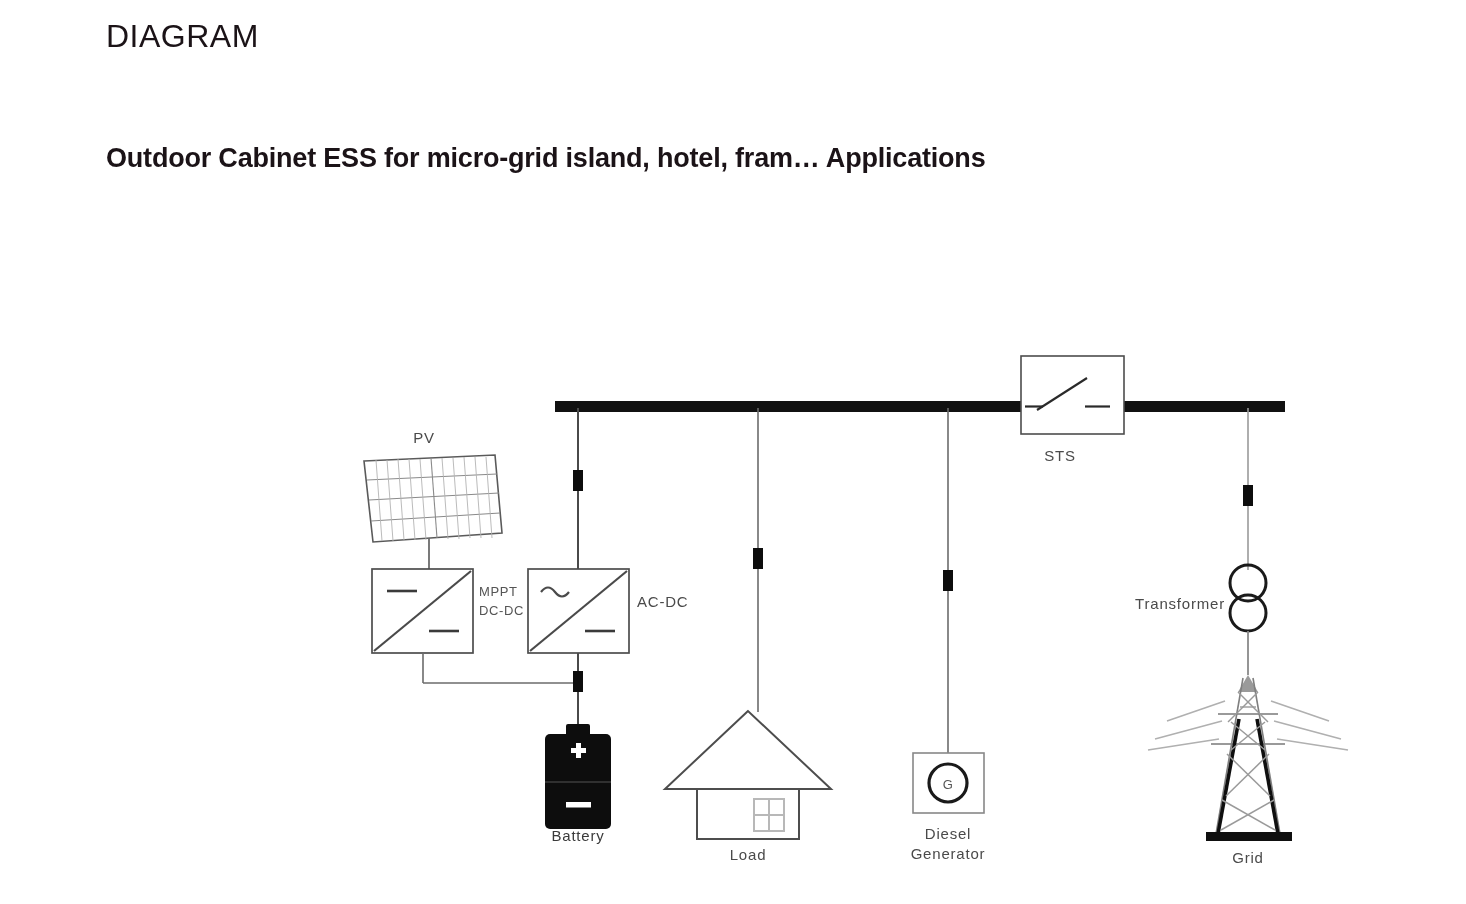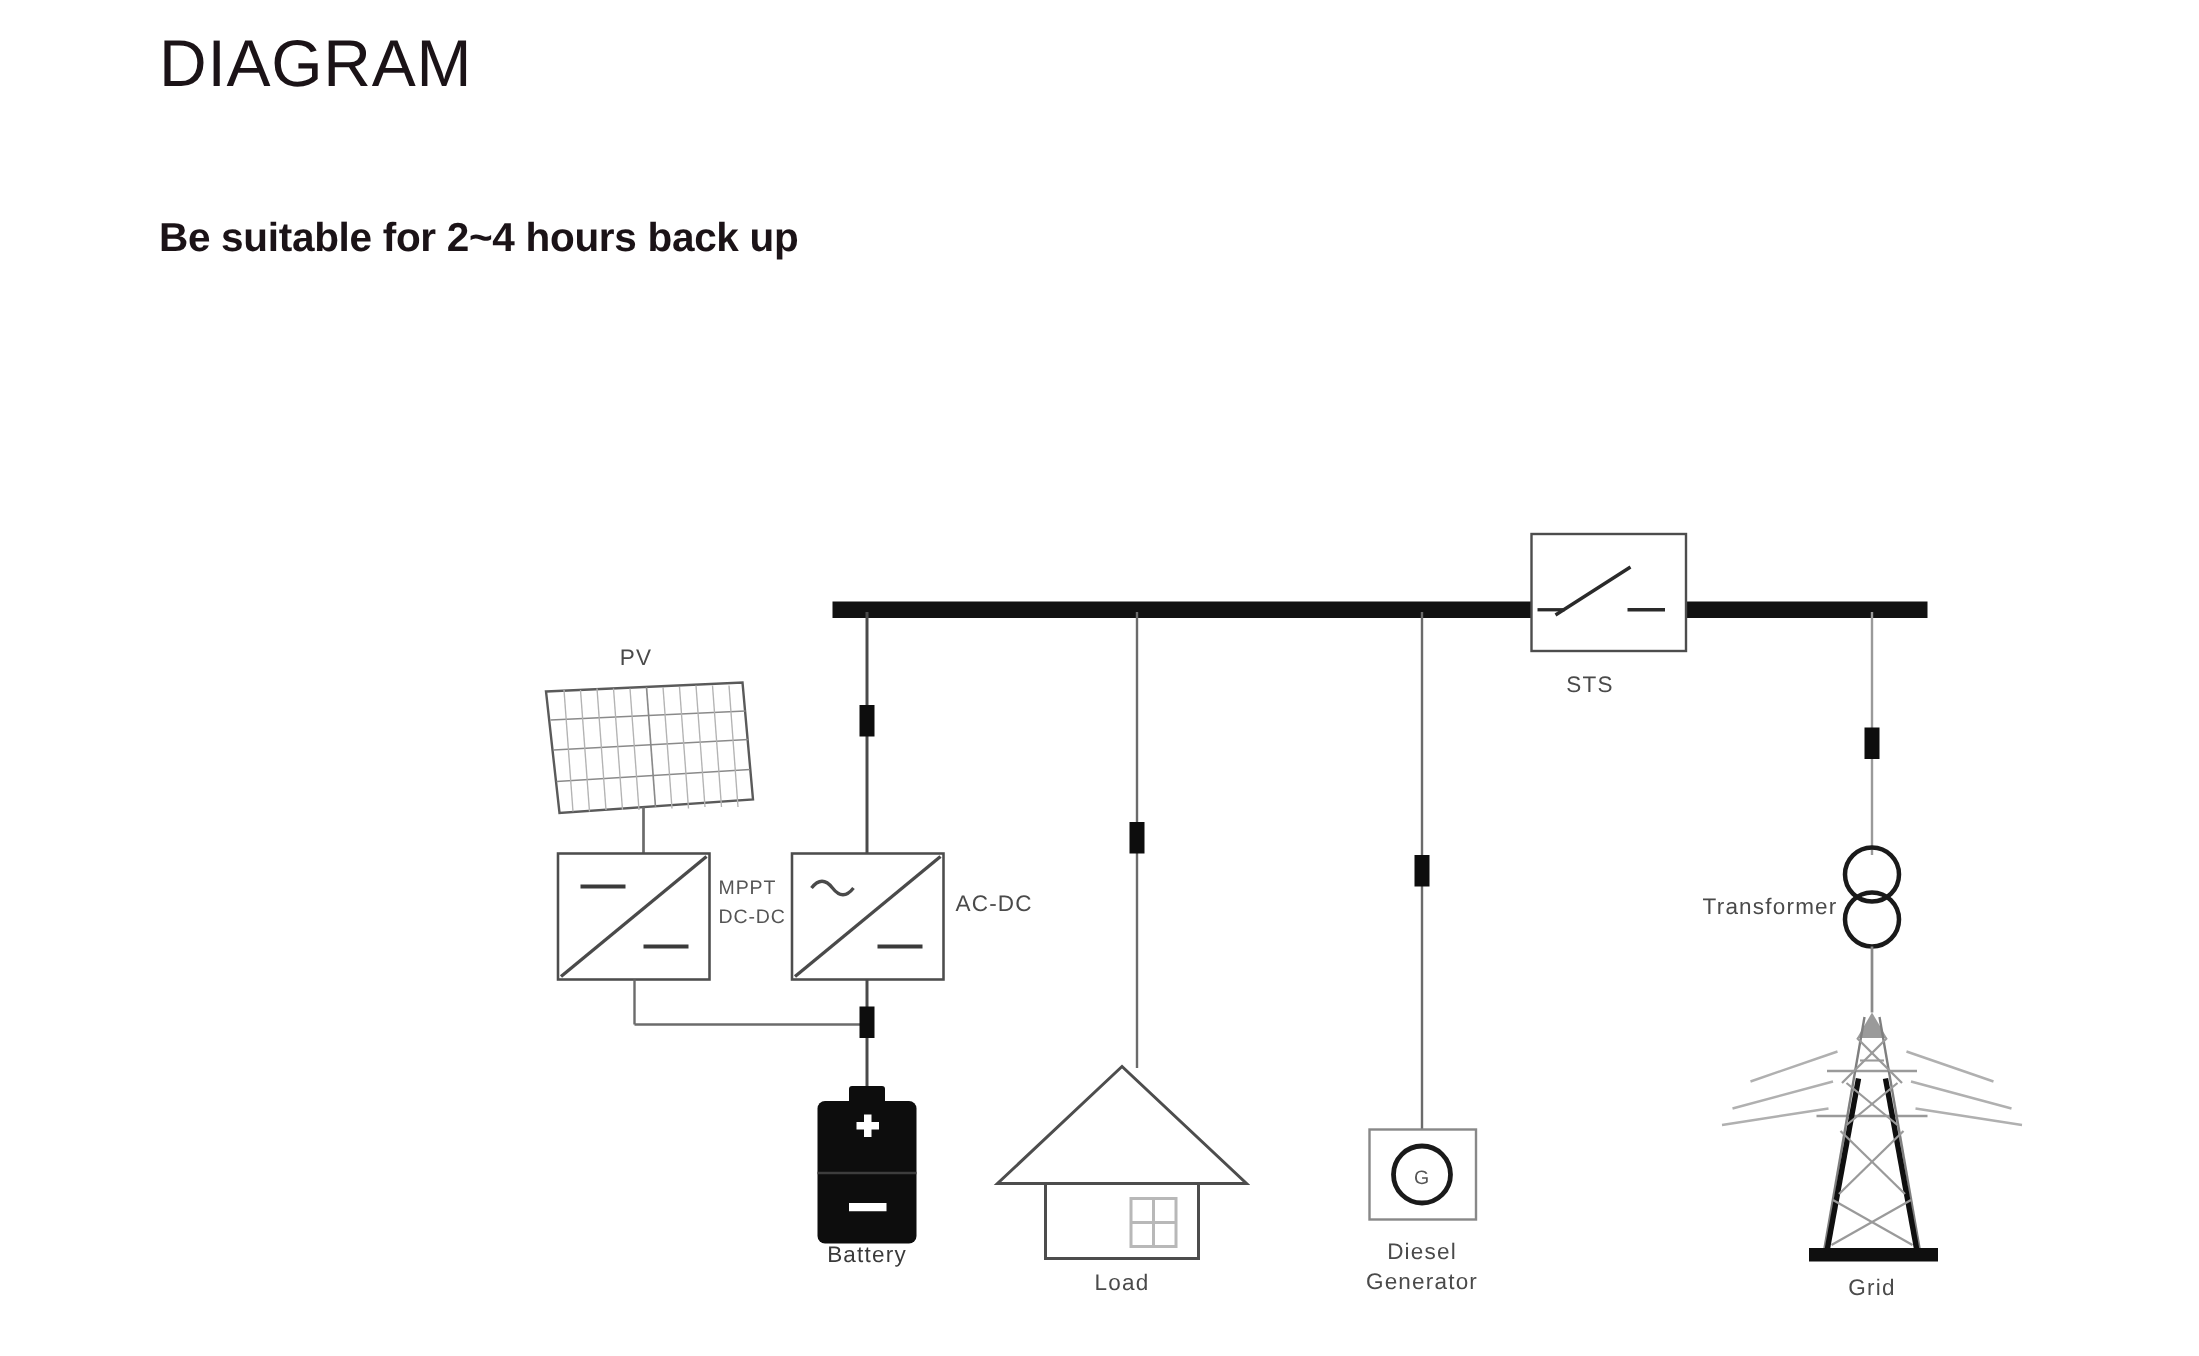--- a/index.html
+++ b/index.html
@@ -12,21 +12,21 @@
     height: 904px;
     position: relative;
     overflow: hidden;
     font-family: "Liberation Sans", sans-serif;
     color: #1b1317;
   }
   #page-title {
     position: absolute;
     left: 106px;
     top: 18px;
-    font-size: 44px;
+    font-size: 32px;
     letter-spacing: 0.5px;
     font-weight: 400;
     color: #1b1317;
     white-space: nowrap;
   }
   #desc-block {
     position: absolute;
     left: 106px;
     top: 138px;
     font-size: 27px;
@@ -63,21 +63,21 @@
     fill: #555555;
     letter-spacing: 0.6px;
   }
 </style>
 </head>
 <body>
 
 <div id="page-title">DIAGRAM</div>
 
 <div id="desc-block">
-  <span class="desc-line">Be suitable for 2~4 hours back up</span>
+  <span class="desc-line">Outdoor Cabinet ESS for micro-grid island, hotel, fram… Applications</span>
 </div>
 
 <div id="diagram-area">
 <svg width="1466" height="574" viewBox="0 0 1466 574" xmlns="http://www.w3.org/2000/svg">
 
   <g>
     <rect x="555" y="71" width="470" height="11" fill="#111111"></rect>
     <rect x="1080" y="71" width="205" height="11" fill="#111111"></rect>
   </g>
 

